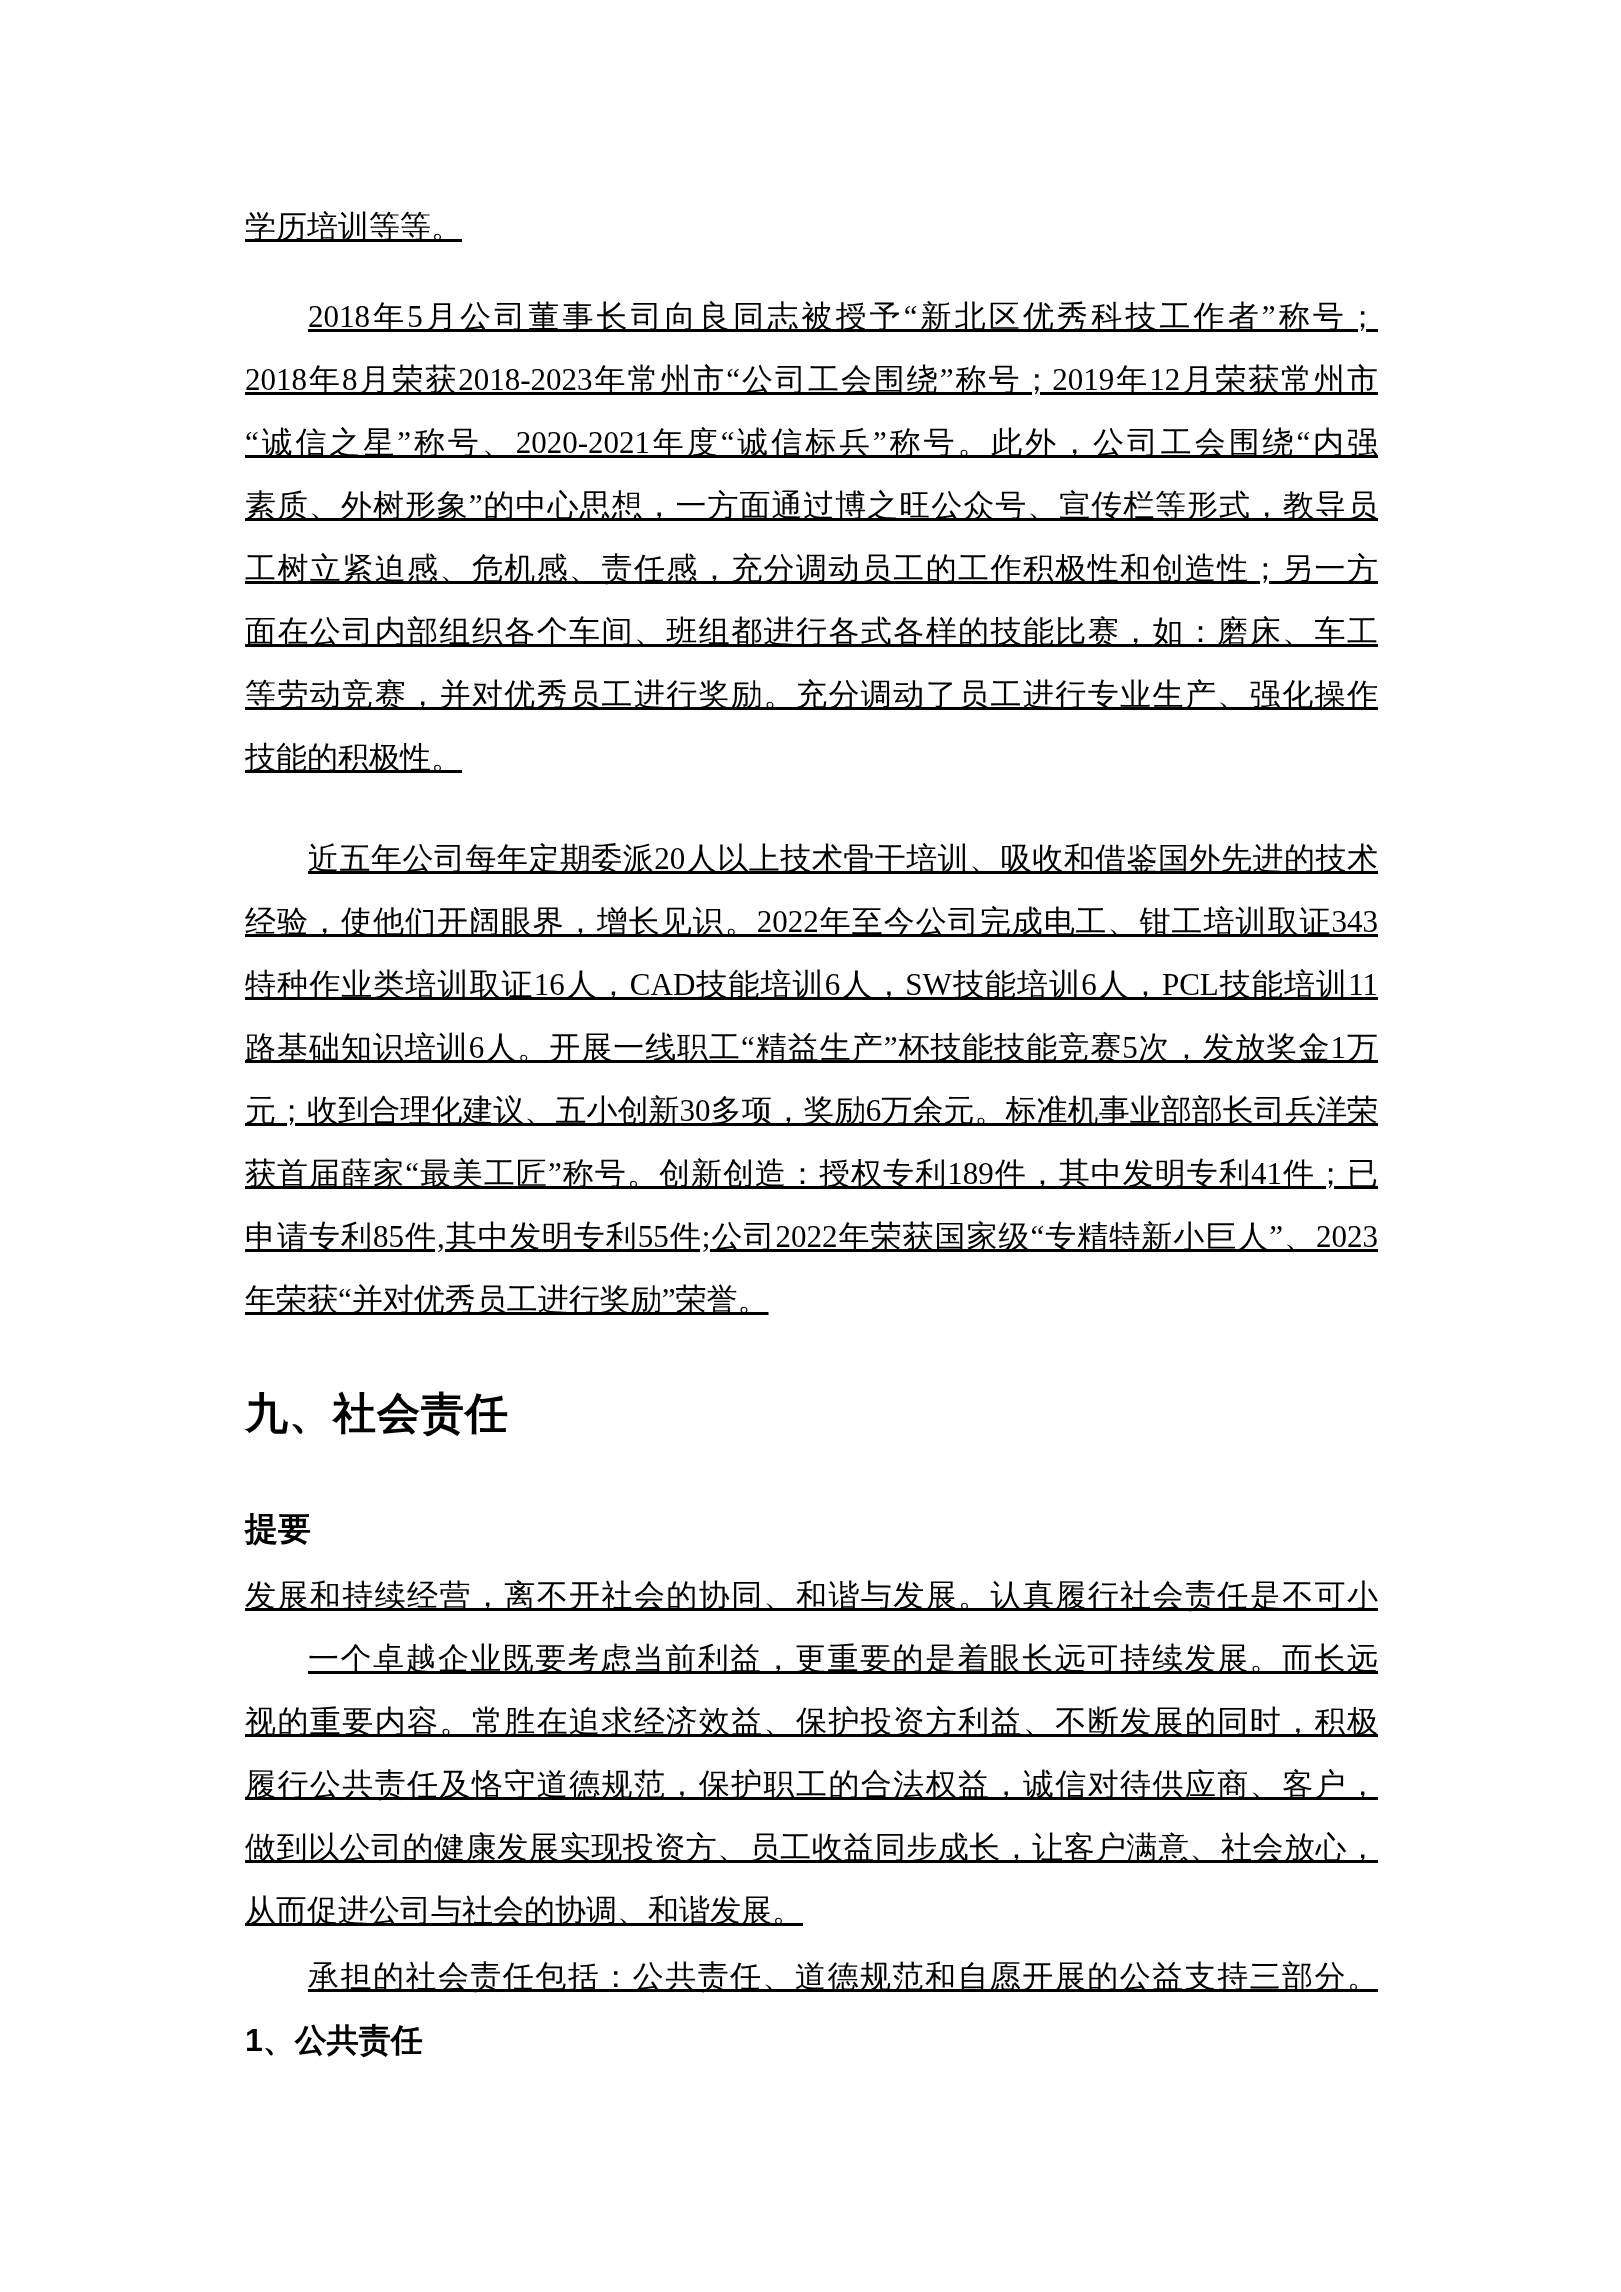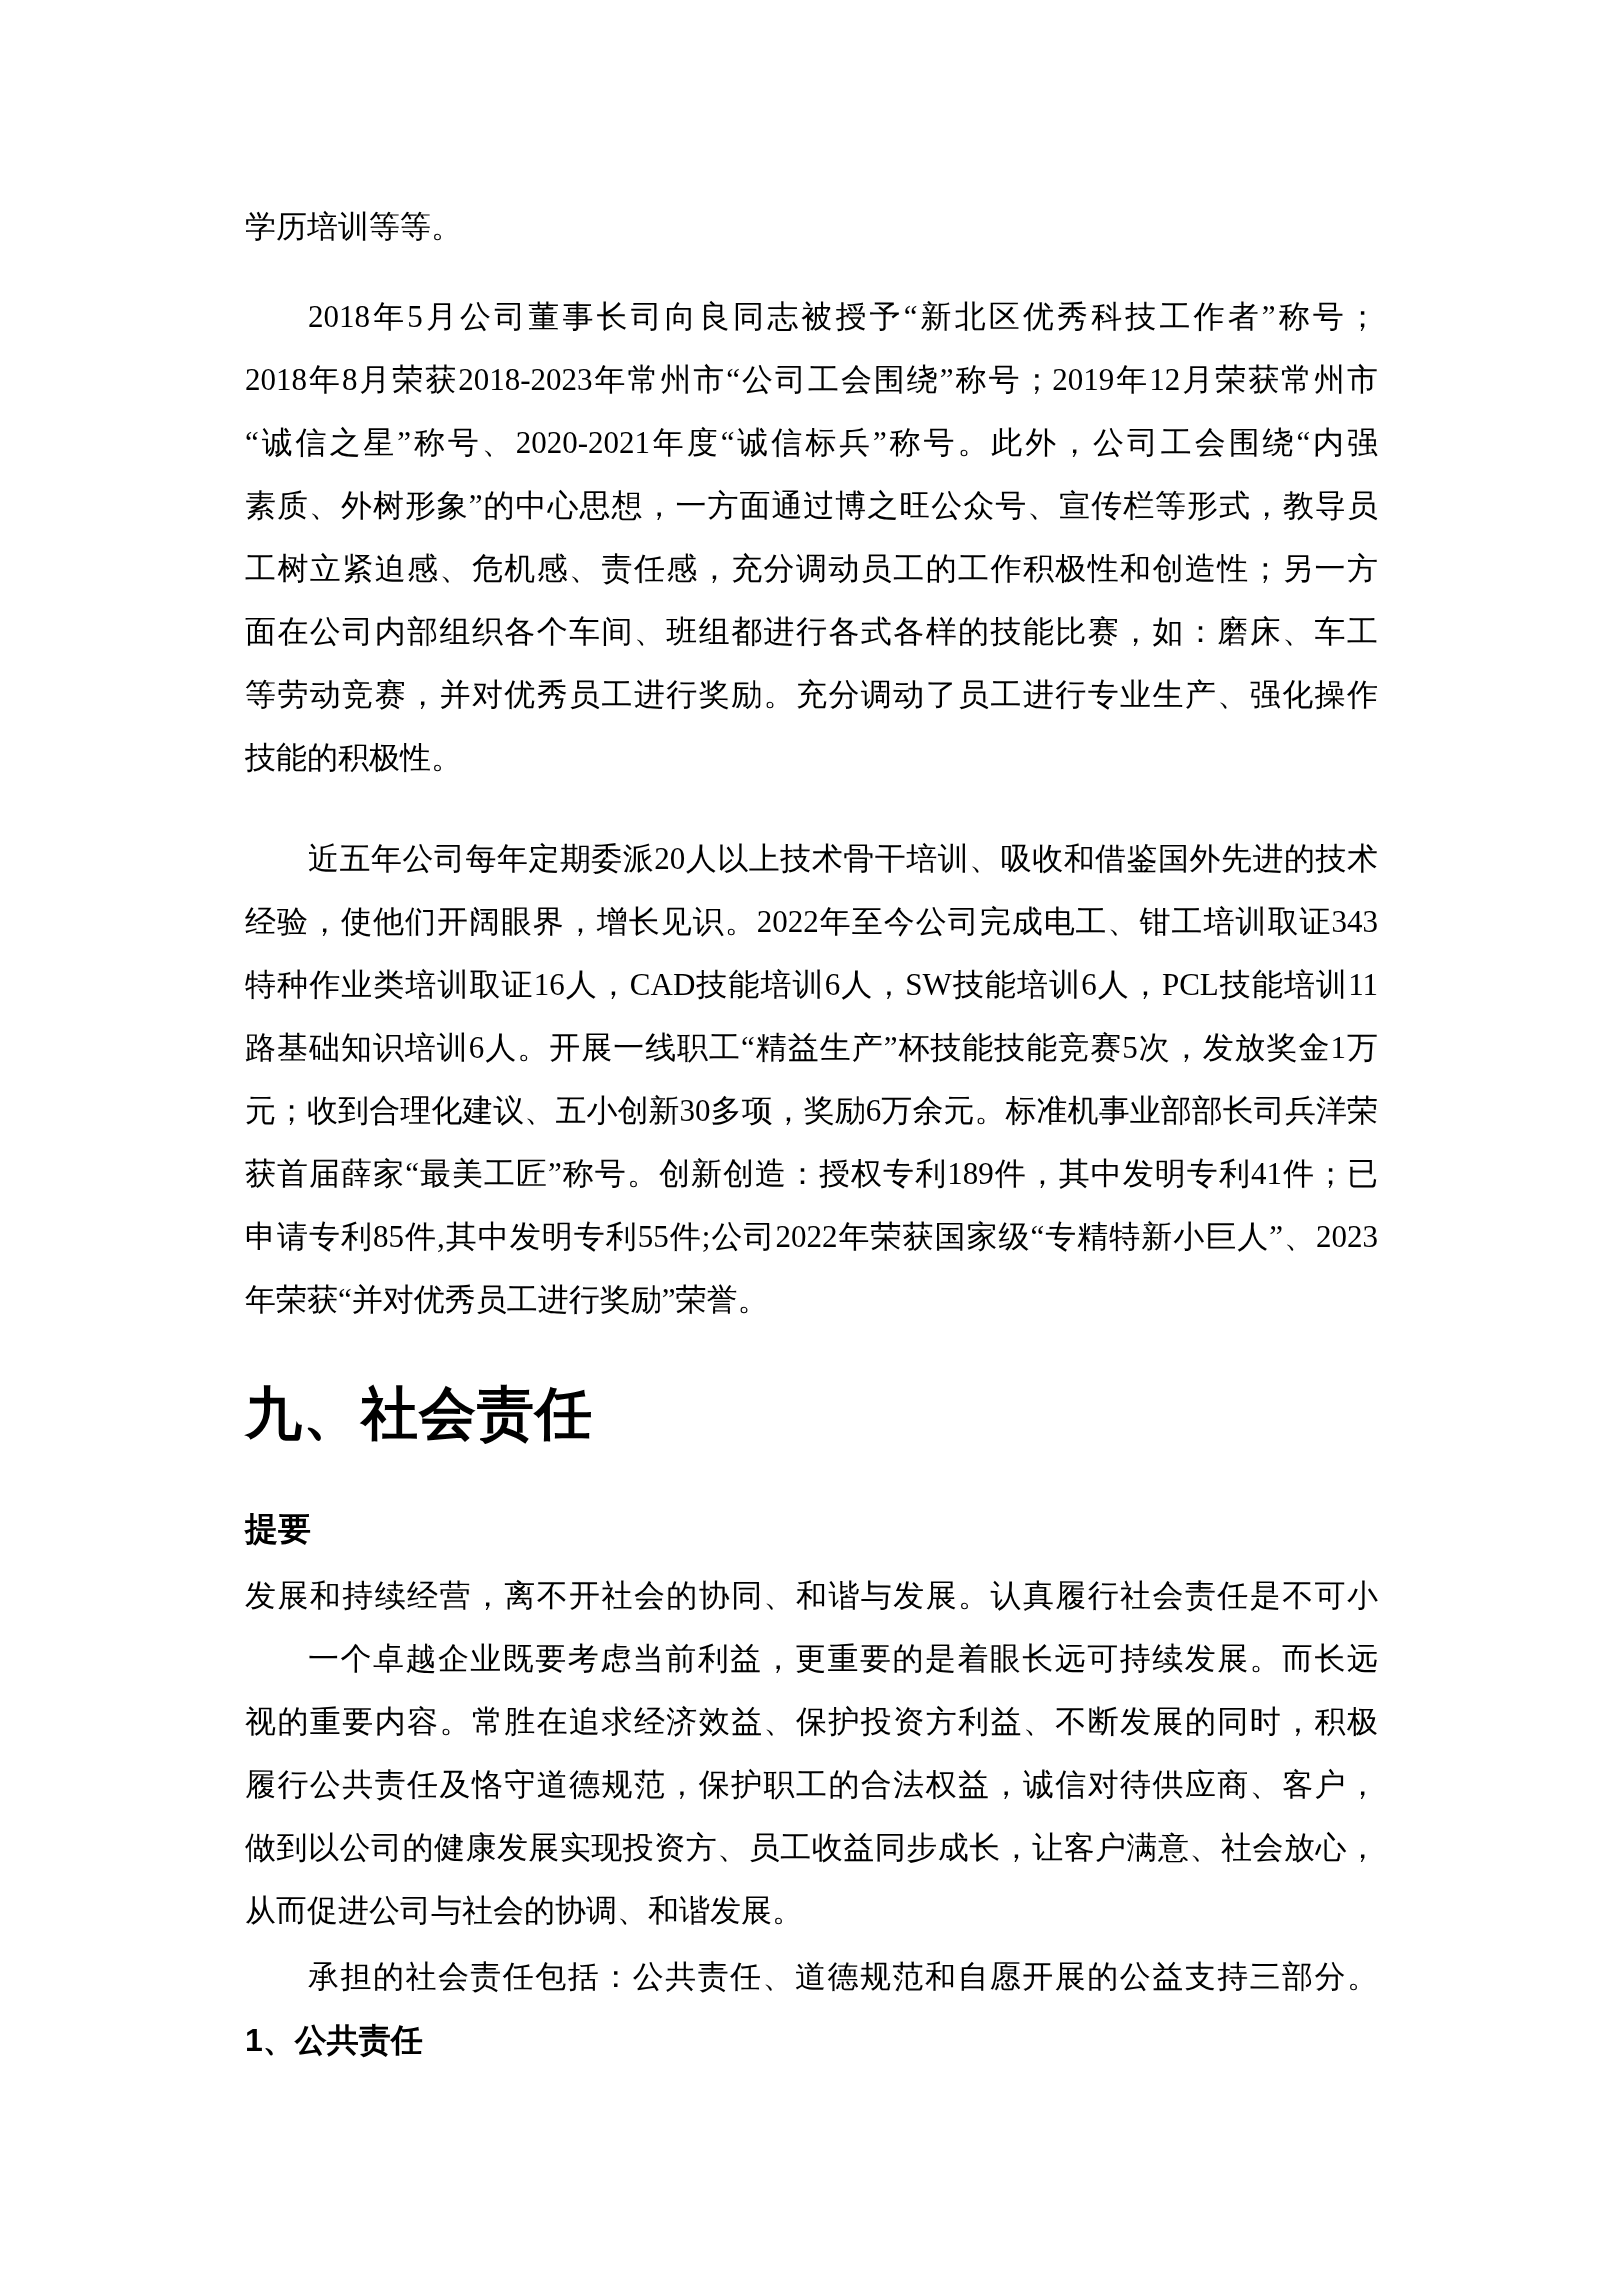--- a/index.html
+++ b/index.html
@@ -12,20 +12,21 @@
     width: 1621px;
     height: 2293px;
     background: #ffffff;
     color: #000000;
     overflow: hidden;
   }
   .block {
     position: absolute;
     left: 245px;
     width: 1133px;
+    text-decoration: underline;
   }
   .line {
     height: 63px;
     line-height: 63px;
     font-family: "Liberation Serif", serif;
     font-size: 31px;
     color: #000000;
     text-align: justify;
     text-align-last: justify;
     text-justify: inter-character;
@@ -35,21 +36,21 @@
   .line.last  { text-align-last: left; }
   .heading {
     position: absolute;
     left: 245px;
     width: 1133px;
     margin: 0;
     font-family: "Liberation Sans", sans-serif;
     font-weight: 700;
     color: #000000;
   }
-  .h-section { font-size: 57px; line-height: 55px; letter-spacing: 1px; }
+  .h-section { font-size: 43px; line-height: 55px; letter-spacing: 1px; }
   .h-summary { font-size: 33px; line-height: 43px; }
   .h-sub     { font-size: 32px; line-height: 43px; }
 </style>
 </head>
 <body>
 
 <div class="page">
 
   <div class="block" style="top:195px">
     <div class="line last">学历培训等等。</div>

